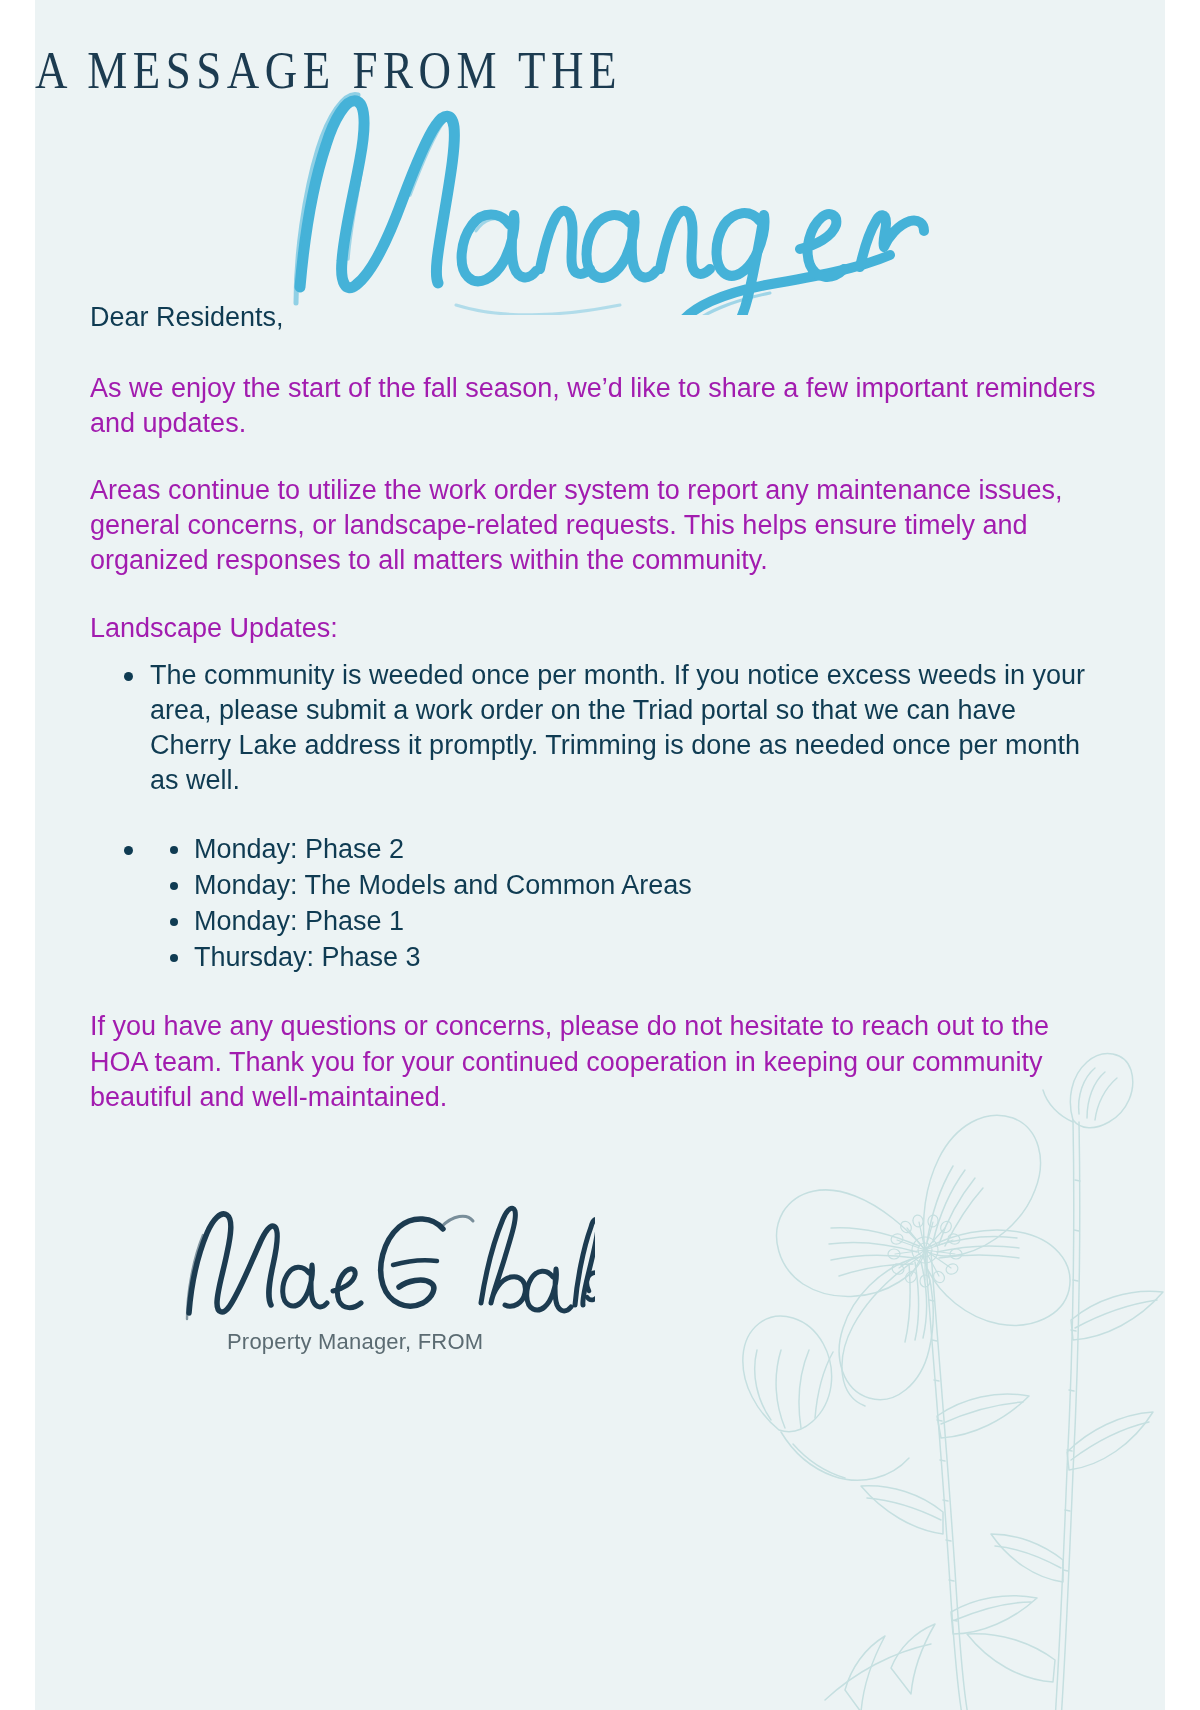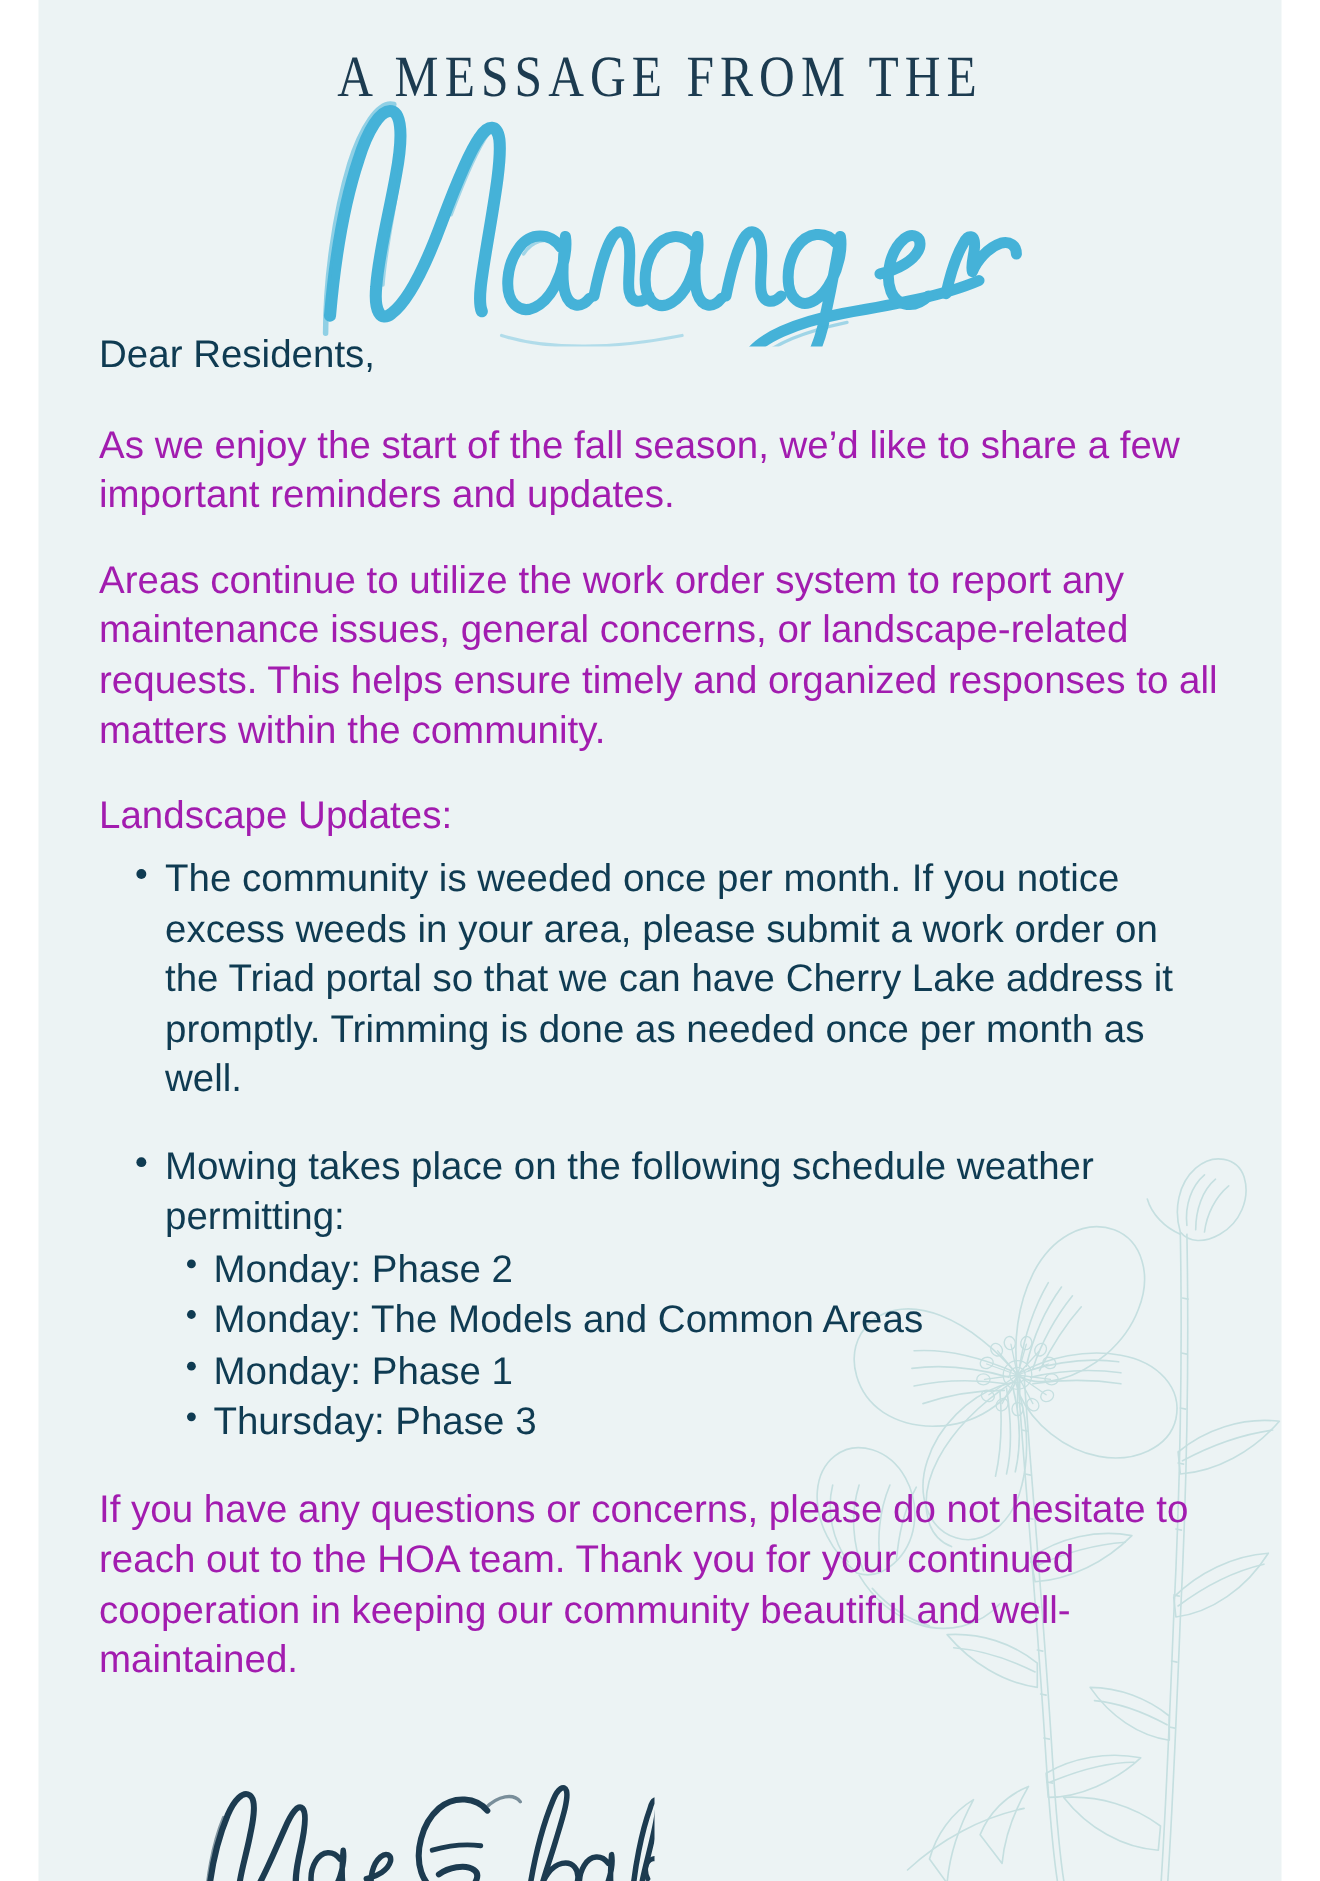--- a/index.html
+++ b/index.html
@@ -31,21 +31,20 @@
     bottom: -10px;
     width: 520px;
     height: 720px;
     pointer-events: none;
     opacity: 0.85;
   }
 
   
   .header {
     position: relative;
-    text-align: center;
     padding-top: 44px;
     height: 300px;
     box-sizing: border-box;
   }
   .eyebrow {
     font-family: "Liberation Serif", serif;
     font-size: 45px;
     letter-spacing: 5.5px;
     color: #1c3b50;
     font-weight: 400;
@@ -72,21 +71,21 @@
   .script-svg {
     display: block;
     margin: 0 auto;
   }
 
   
   .content {
     position: relative;
     padding: 0 55px 0 55px;
     color: #0f3b52;
-    font-size: 35px;
+    font-size: 27px;
     line-height: 1.30;
     z-index: 2;
   }
   .para {
     margin: 0 0 32px 0;
     color: #a21caf;
   }
   .para.tight { margin-bottom: 0; }
   .salutation { margin: 0 0 36px 0; }
 
@@ -271,21 +270,20 @@
 
     <p class="para">Areas continue to utilize the work order system to report any maintenance issues, general concerns, or landscape-related requests. This helps ensure timely and organized responses to all matters within the community.</p>
 
     <p class="para tight">Landscape Updates:</p>
 
     <ul class="bullets">
       <li>
         <span>The community is weeded once per month. If you notice excess weeds in your area, please submit a work order on the Triad portal so that we can have Cherry Lake address it promptly. Trimming is done as needed once per month as well.</span>
       </li>
       <li>
-        <span class="mowing-lead">Mowing takes place on the following schedule weather permitting:</span>
         <ul class="subbullets">
           <li>
             <span>Monday: Phase 2</span>
           </li>
           <li>
             <span>Monday: The Models and Common Areas</span>
           </li>
           <li>
             <span>Monday: Phase 1</span>
           </li>

